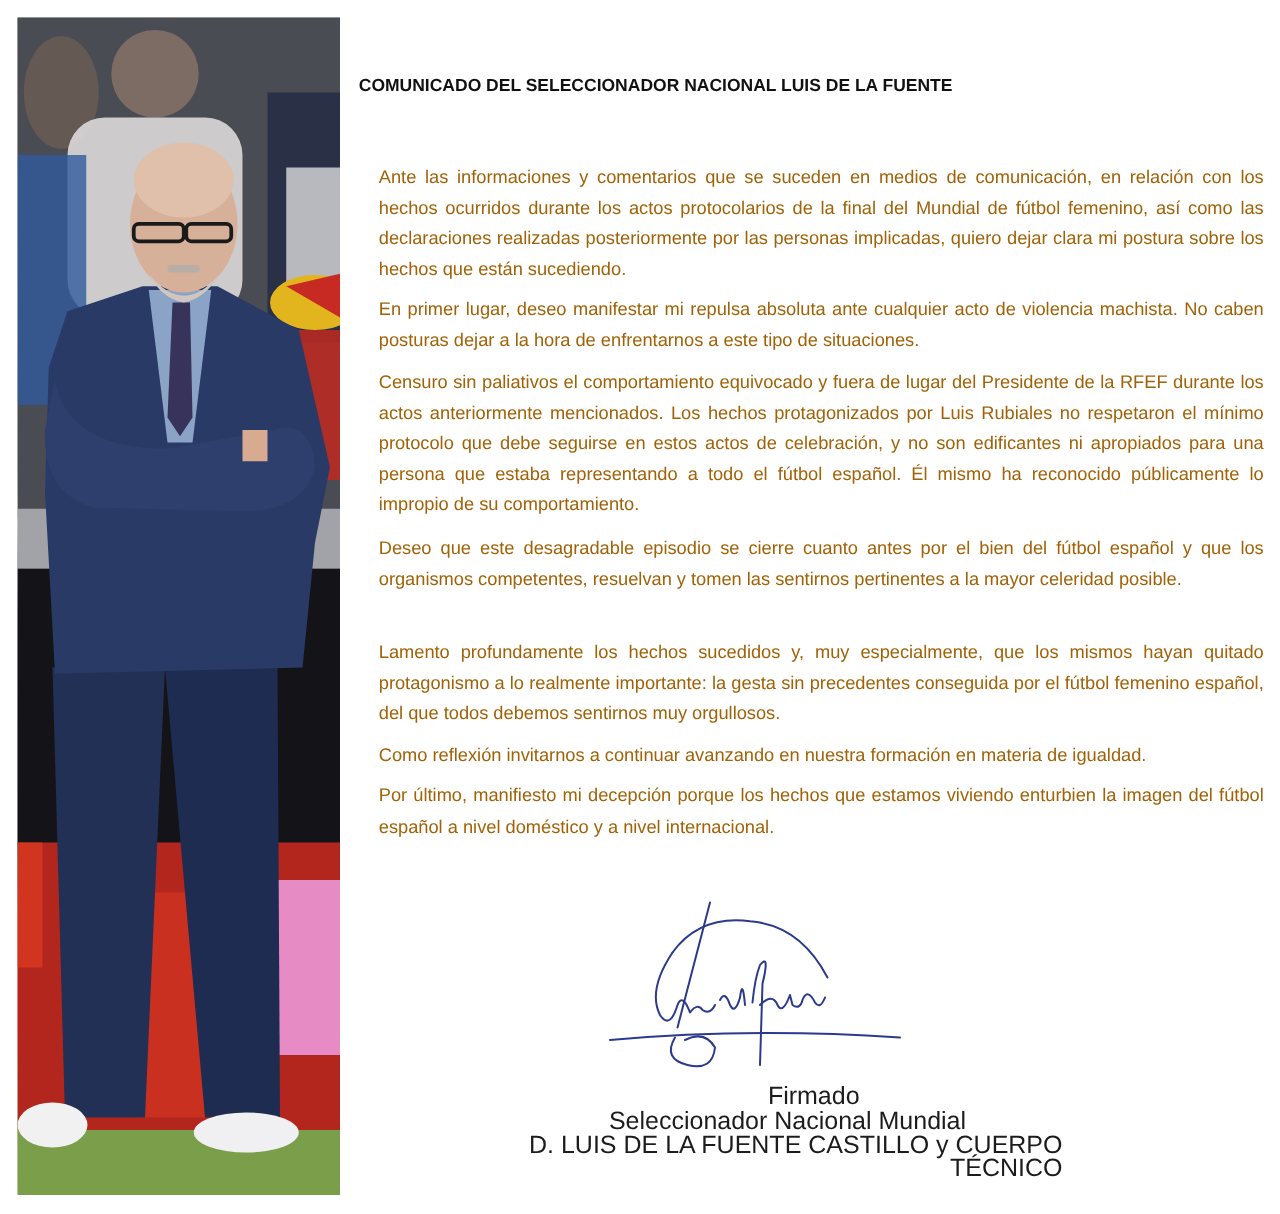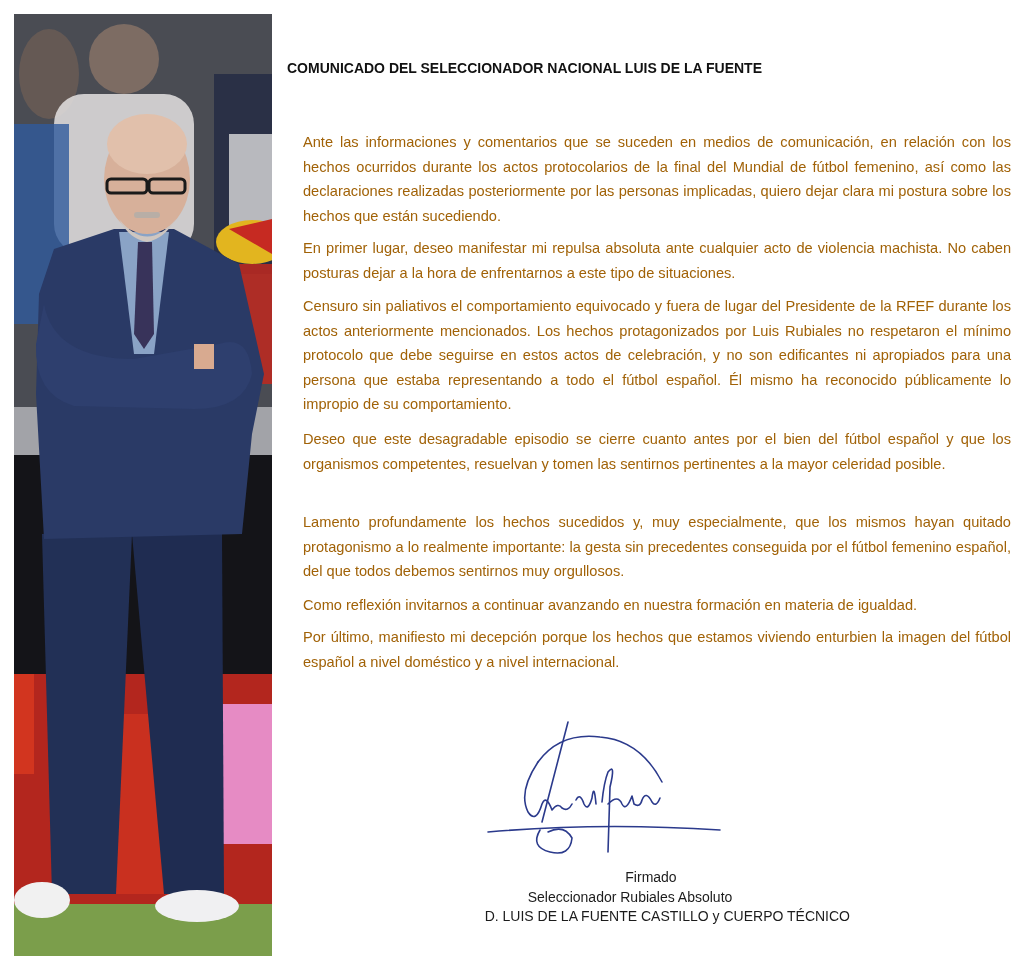--- a/index.html
+++ b/index.html
@@ -20,21 +20,21 @@
   .p1 { top: 128px; }
   .p2 { top: 234px; }
   .p3 { top: 292px; }
   .p4 { top: 425px; }
   .p5 { top: 508px; }
   .p6 { top: 591px; }
   .p7 { top: 623px; }
 
   .signature { position: absolute; left: 480px; top: 712px; width: 260px; height: 150px; }
   .sig-block { position: absolute; left: 287px; width: 708px; text-align: center;
-               font-size: 14px; line-height: 19px; color: #1c1c1c; }
+               font-size: 20px; line-height: 19px; color: #1c1c1c; }
   .sig-1 { top: 868px; left: 520px; width: 262px; }
   .sig-2 { top: 888px; left: 460px; width: 340px; }
   .sig-3 { top: 907px; left: 420px; width: 430px; text-align: right; }
 </style>
 </head>
 <body>
 
 <div class="photo">
   <svg viewBox="0 0 258 942">
 
@@ -103,14 +103,14 @@
     <path d="M58 50 Q38 80 48 100 Q56 112 62 92 Q66 82 72 98 Q78 90 82 96 Q88 100 92 92"></path>
     <path d="M96 88 Q100 80 104 92 Q108 100 112 86 Q114 70 116 92"></path>
     <path d="M122 90 Q124 70 128 60 Q136 50 130 75 L128 140"></path>
     <path d="M128 92 Q138 82 142 92 Q146 100 152 84 L154 92 Q160 96 162 88 Q166 78 172 90 Q176 96 180 86"></path>
     <path d="M8 120 Q120 110 240 118"></path>
     <path d="M60 118 Q50 135 70 140 Q90 145 92 126 Q84 112 68 120"></path>
   </g>
 </svg>
 
 <div class="sig-block sig-1">Firmado</div>
-<div class="sig-block sig-2">Seleccionador Rubiales Absoluto</div>
+<div class="sig-block sig-2">Seleccionador Nacional Mundial</div>
 <div class="sig-block sig-3">D. LUIS DE LA FUENTE CASTILLO y CUERPO TÉCNICO</div>
 
 </body></html>

